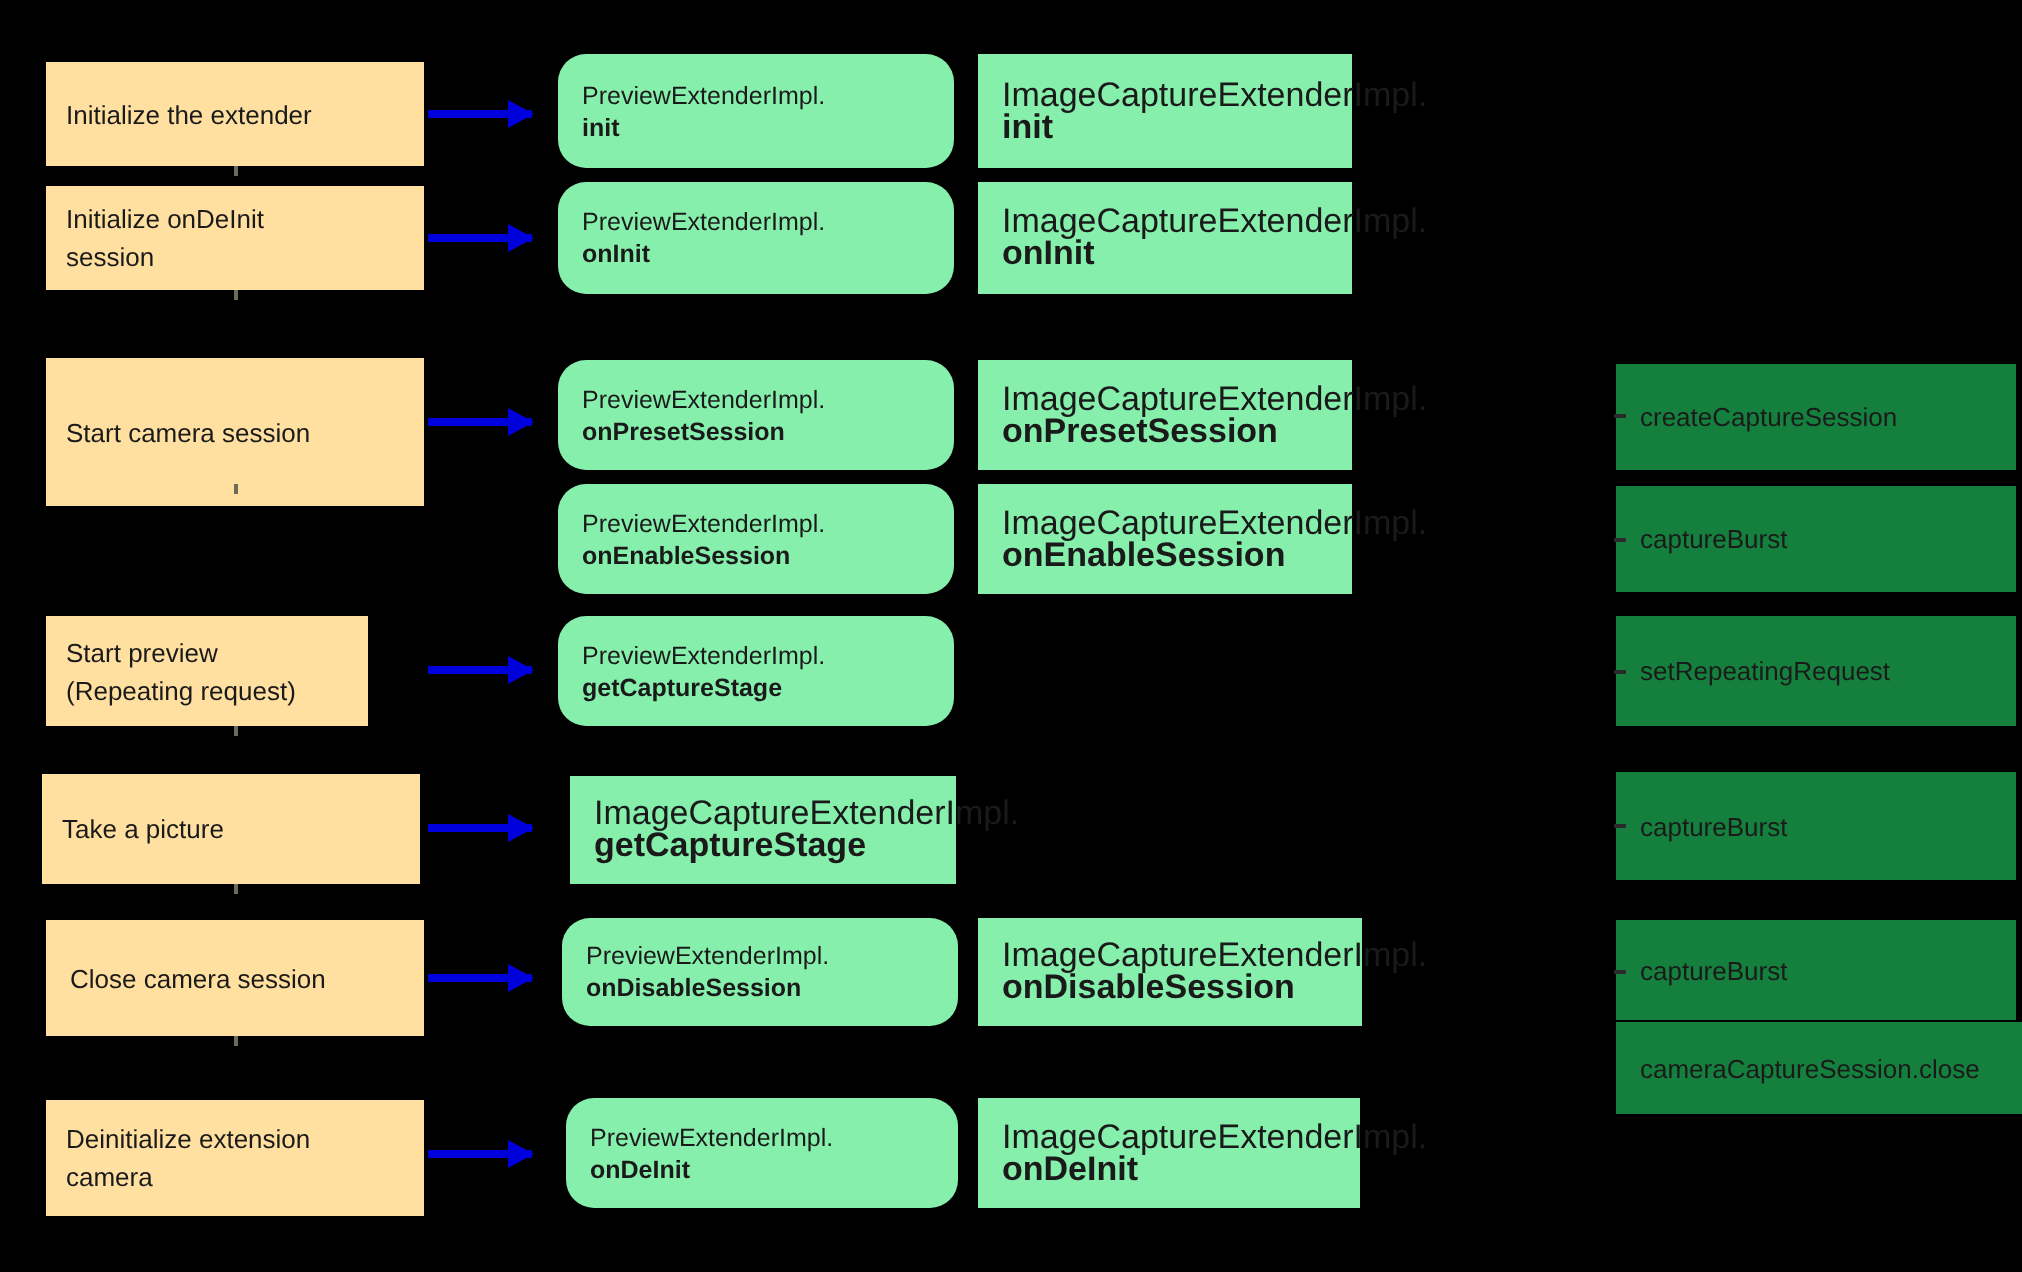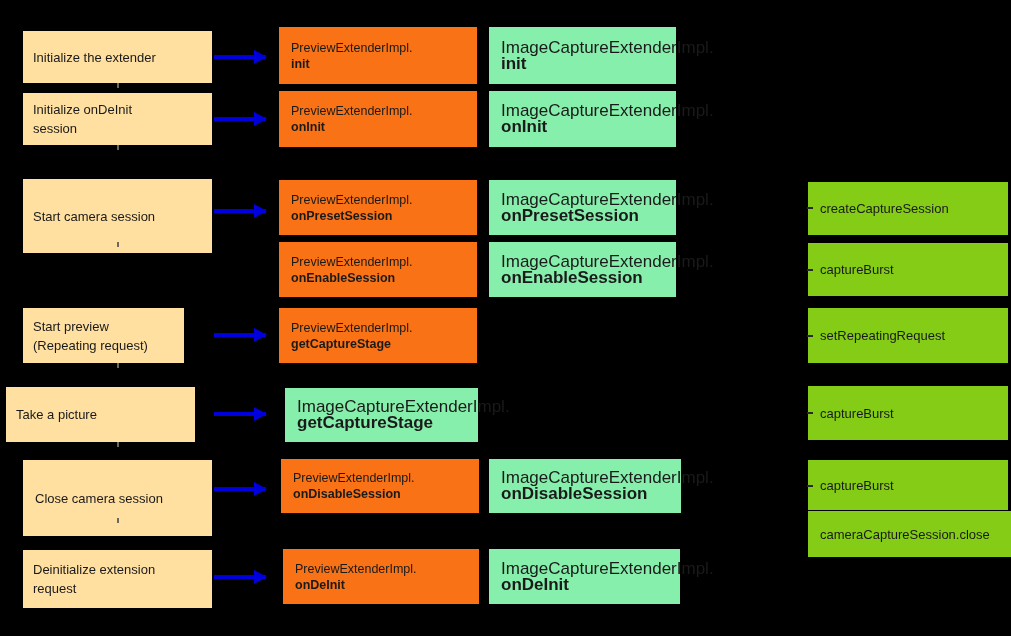--- a/index.html
+++ b/index.html
@@ -23,33 +23,34 @@
     justify-content: center;
     color: #1a1a1a;
   }
   .box-step {
     background: #ffe0a0;
     padding: 0 10px;
     font-size: 13px;
     line-height: 19px;
   }
   .box-preview {
-    background: #f97316;
+    background: #86efac;
     padding: 0 12px;
     font-size: 12.5px;
     line-height: 16px;
+    border-radius: 14px;
   }
   .box-imagecapture {
     background: #86efac;
     padding: 0 12px;
     font-size: 17px;
     line-height: 16px;
   }
   .box-camera2 {
-    background: #84cc16;
+    background: #15803d;
     padding: 0 12px;
     font-size: 13px;
     line-height: 17px;
   }
   .cls {
     font-weight: normal;
     display: block;
     white-space: nowrap;
   }
   .mth {
@@ -170,35 +171,35 @@
   <div class="box box-preview" style="left:279px; top:308px; width:198px; height:55px;">
     <span class="cls">PreviewExtenderImpl.</span>
     <span class="mth">getCaptureStage</span>
   </div>
   <div class="box box-camera2" style="left:808px; top:308px; width:200px; height:55px;">
     <span class="calltext">setRepeatingRequest</span>
   </div>
   <div class="tick" style="left:807px; top:335px;"></div>
   <div class="ticklow" style="left:117px; top:363px;"></div>
 
-  <div class="box box-step" style="left:6px; top:387px; width:189px; height:55px;">
+  <div class="box box-step" style="left:21px; top:387px; width:189px; height:55px;">
     <span class="steptext">Take a picture</span>
   </div>
   <div class="arrow" style="left:214px; top:412px; width:52px;"></div>
   <div class="box box-imagecapture" style="left:285px; top:388px; width:193px; height:54px;">
     <span class="cls">ImageCaptureExtenderImpl.</span>
     <span class="mth">getCaptureStage</span>
   </div>
   <div class="box box-camera2" style="left:808px; top:386px; width:200px; height:54px;">
     <span class="calltext">captureBurst</span>
   </div>
   <div class="tick" style="left:807px; top:412px;"></div>
   <div class="ticklow" style="left:117px; top:442px;"></div>
 
-  <div class="box box-step" style="left:23px; top:460px; width:189px; height:76px;padding-left:12px;">
+  <div class="box box-step" style="left:23px; top:460px; width:189px; height:58px;padding-left:12px;">
     <span class="steptext">Close camera session</span>
   </div>
   <div class="arrow" style="left:214px; top:487px; width:52px;"></div>
   <div class="box box-preview" style="left:281px; top:459px; width:198px; height:54px;">
     <span class="cls">PreviewExtenderImpl.</span>
     <span class="mth">onDisableSession</span>
   </div>
   <div class="box box-imagecapture" style="left:489px; top:459px; width:192px; height:54px;">
     <span class="cls">ImageCaptureExtenderImpl.</span>
     <span class="mth">onDisableSession</span>
@@ -208,21 +209,21 @@
   </div>
   <div class="tick" style="left:807px; top:485px;"></div>
   <div class="ticklow" style="left:117px; top:518px;"></div>
 
   <div class="box box-camera2" style="left:808px; top:511px; width:232px; height:46px;">
     <span class="calltext">cameraCaptureSession.close</span>
   </div>
 
   <div class="box box-step" style="left:23px; top:550px; width:189px; height:58px;">
     <span class="steptext">Deinitialize extension
-request</span>
+camera</span>
   </div>
   <div class="arrow" style="left:214px; top:575px; width:52px;"></div>
   <div class="box box-preview" style="left:283px; top:549px; width:196px; height:55px;">
     <span class="cls">PreviewExtenderImpl.</span>
     <span class="mth">onDeInit</span>
   </div>
   <div class="box box-imagecapture" style="left:489px; top:549px; width:191px; height:55px;">
     <span class="cls">ImageCaptureExtenderImpl.</span>
     <span class="mth">onDeInit</span>
   </div>

